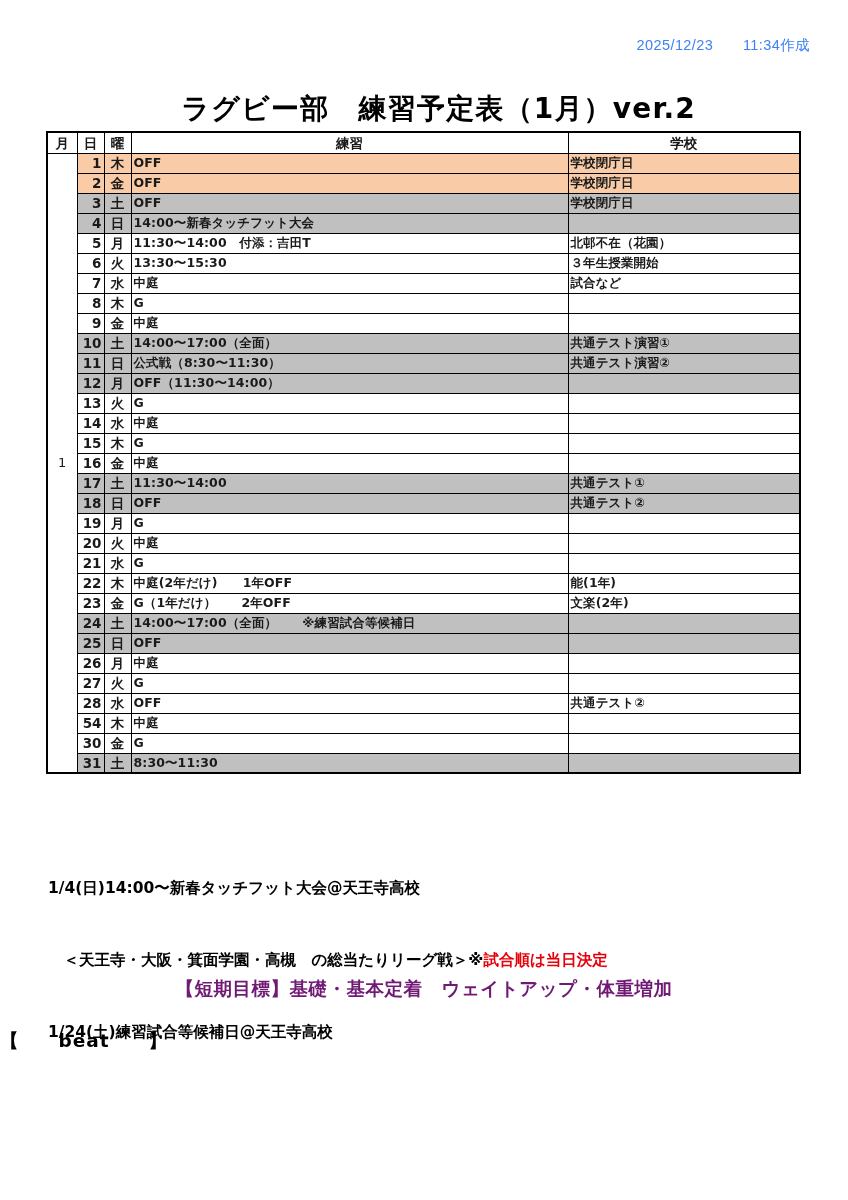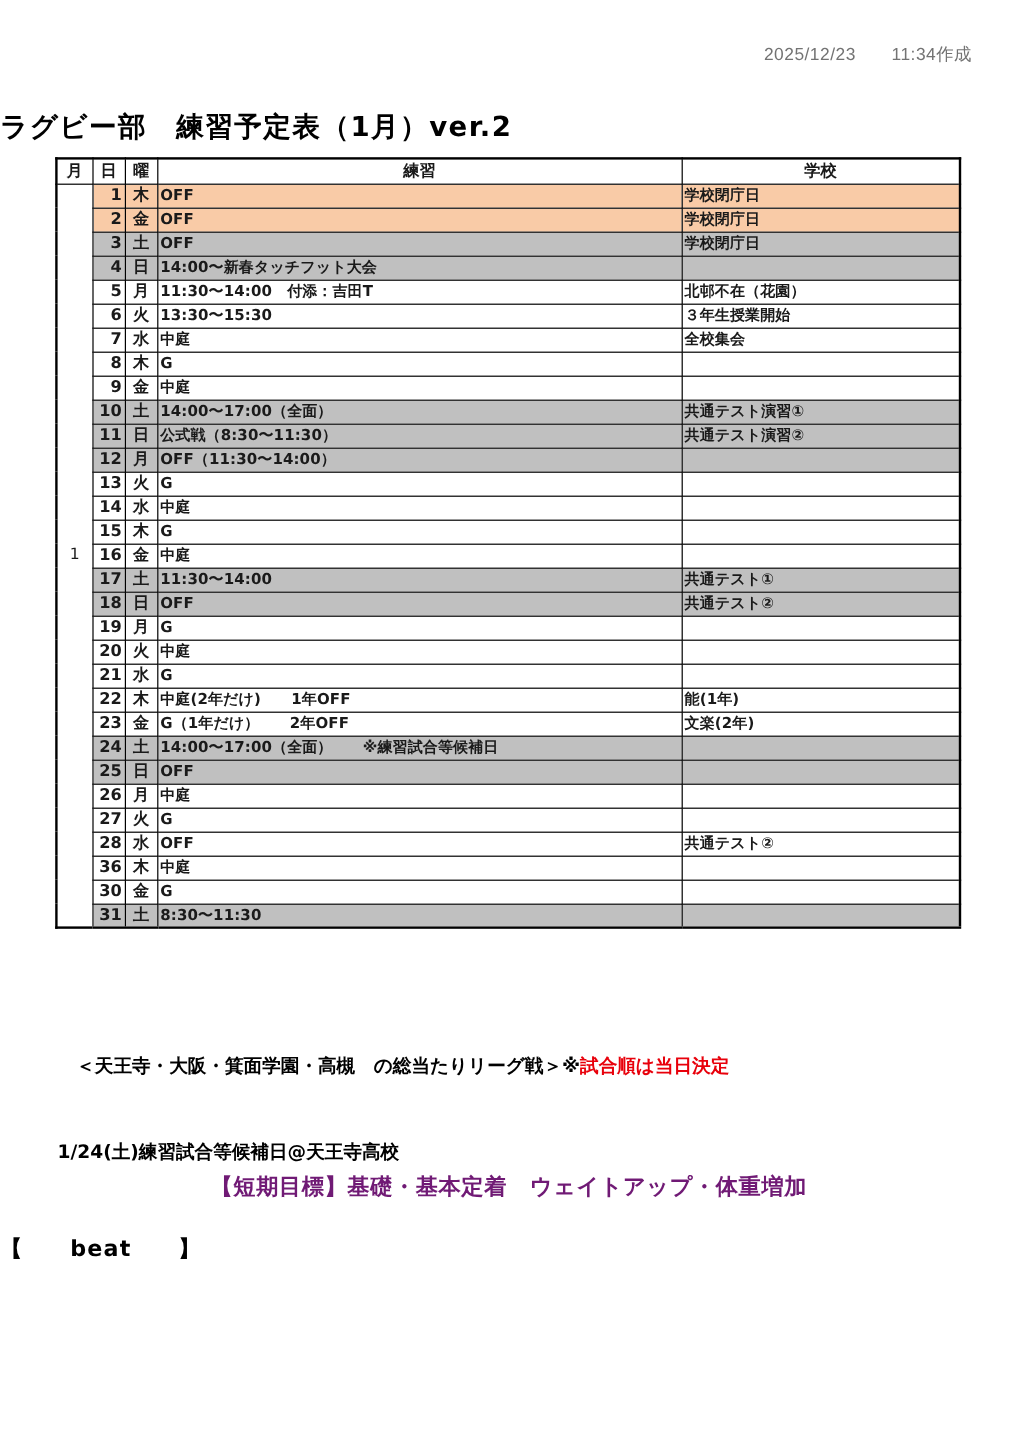--- a/index.html
+++ b/index.html
@@ -17,32 +17,32 @@
     overflow: hidden;
   }
 
   
   #created-stamp {
     position: absolute;
     top: 36px;
     right: 38px;
     font-size: 14.5px;
     letter-spacing: 0.4px;
-    color: #737373;
+    color: #3b82f6;
     white-space: pre;
   }
 
   
   #doc-title {
     position: absolute;
     top: 90px;
     left: 0;
     width: 696px;
-    text-align: left;
-    font-size: 23px;
+    text-align: right;
+    font-size: 28px;
     font-weight: bold;
     letter-spacing: 1.2px;
     color: #000;
     white-space: pre;
     font-family: "DejaVu Sans", "Liberation Sans", sans-serif;
   }
 
   
   #schedule-wrap {
     position: absolute;
@@ -228,21 +228,21 @@
         <tr class="tint-none">
           <td class="day-cell">6</td>
           <td class="wd-cell">火</td>
           <td class="prac-cell">13:30〜15:30</td>
           <td class="sch-cell">３年生授業開始</td>
         </tr>
         <tr class="tint-none">
           <td class="day-cell">7</td>
           <td class="wd-cell">水</td>
           <td class="prac-cell">中庭</td>
-          <td class="sch-cell">全校集会</td>
+          <td class="sch-cell">試合など</td>
         </tr>
         <tr class="tint-none">
           <td class="day-cell">8</td>
           <td class="wd-cell">木</td>
           <td class="prac-cell">G</td>
           <td class="sch-cell"></td>
         </tr>
         <tr class="tint-none">
           <td class="day-cell">9</td>
           <td class="wd-cell">金</td>
@@ -357,21 +357,21 @@
           <td class="prac-cell">G</td>
           <td class="sch-cell"></td>
         </tr>
         <tr class="tint-none">
           <td class="day-cell">28</td>
           <td class="wd-cell">水</td>
           <td class="prac-cell">OFF</td>
           <td class="sch-cell">共通テスト②</td>
         </tr>
         <tr class="tint-none">
-          <td class="day-cell">36</td>
+          <td class="day-cell">54</td>
           <td class="wd-cell">木</td>
           <td class="prac-cell">中庭</td>
           <td class="sch-cell"></td>
         </tr>
         <tr class="tint-none">
           <td class="day-cell">30</td>
           <td class="wd-cell">金</td>
           <td class="prac-cell">G</td>
           <td class="sch-cell"></td>
         </tr>
@@ -379,18 +379,19 @@
           <td class="day-cell">31</td>
           <td class="wd-cell">土</td>
           <td class="prac-cell">8:30〜11:30</td>
           <td class="sch-cell"></td>
         </tr>
       </tbody>
   </table>
 </div>
 
 <div id="matches-block">
+  <span class="ln">1/4(日)14:00〜新春タッチフット大会@天王寺高校</span>
   <span class="ln"><span>　＜天王寺・大阪・箕面学園・高槻　の総当たりリーグ戦＞※</span><span class="red">試合順は当日決定</span></span>
   <span class="ln">1/24(土)練習試合等候補日@天王寺高校</span>
 </div>
 
 <div id="goal-line">【短期目標】基礎・基本定着　ウェイトアップ・体重増加</div>
 <div id="beat-line">【　　beat　　】</div>
 
 </body></html>

